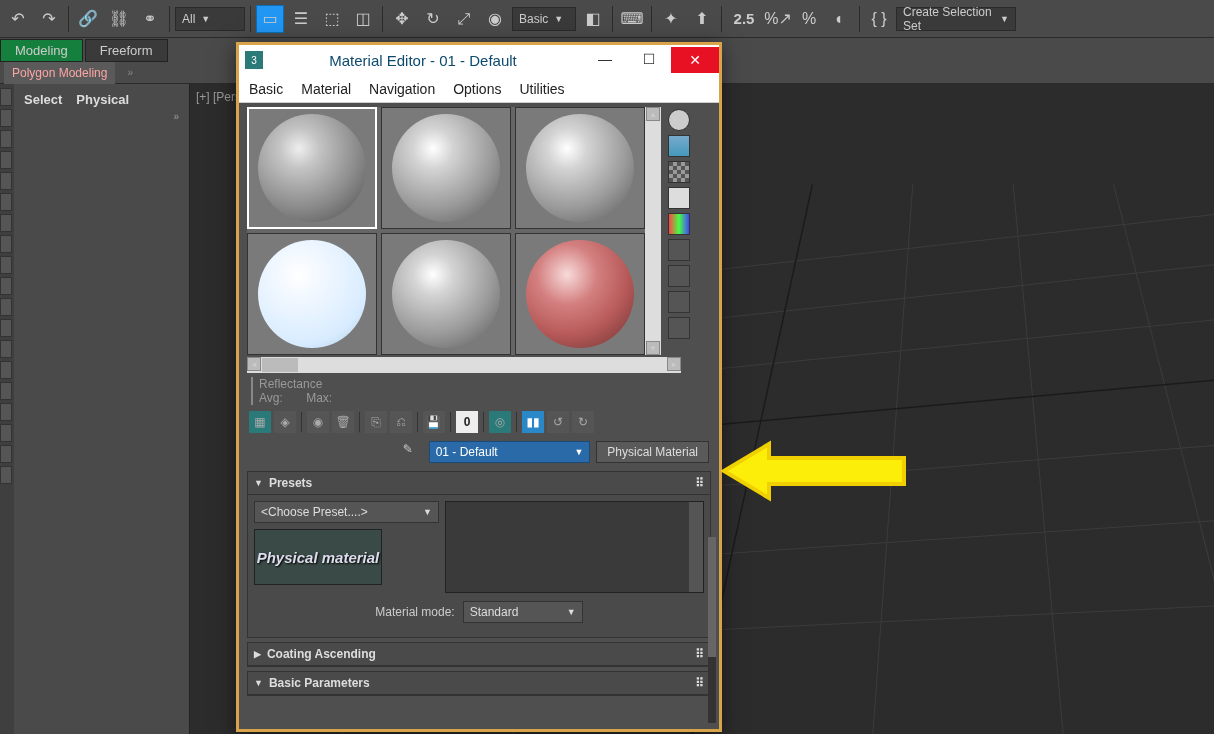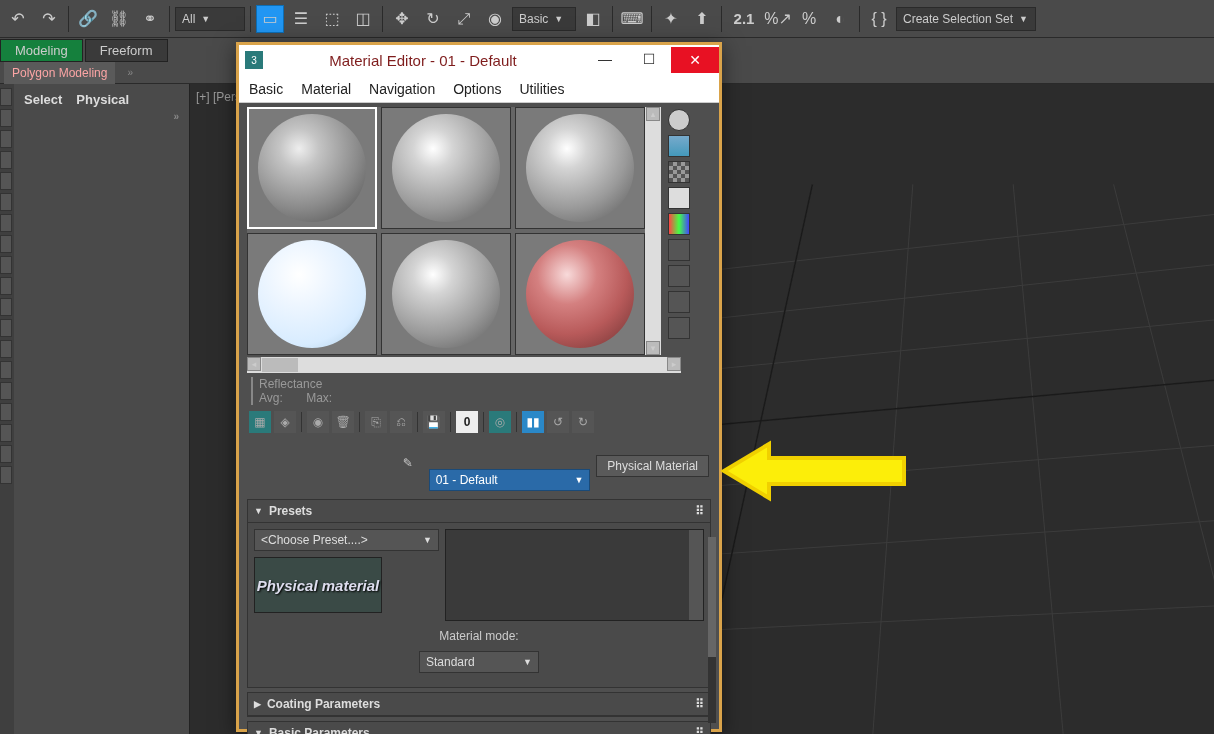--- a/index.html
+++ b/index.html
@@ -33,21 +33,21 @@
 
 .viewport { flex:1; background:#2c2c2c; position:relative; overflow:hidden; }
 .vp-label { position:absolute; top:6px; left:6px; color:#999; font-size:12px; }
 .grid { position:absolute; inset:0; }
 
 
 .me-window { position:absolute; left:236px; top:42px; width:486px; height:690px; background:#4f4f4f; border:3px solid #d9a34a; box-shadow:0 4px 20px rgba(0,0,0,0.5); }
 .me-titlebar { height:30px; background:#fff; display:flex; align-items:center; justify-content:space-between; }
 .me-titlebar .tl { display:flex; align-items:center; gap:6px; padding-left:6px;}
 .me-titlebar .logo { width:18px; height:18px; background:#2a7a7a; display:flex; align-items:center; justify-content:center; font-size:10px; color:#fff; }
-.me-title { flex:1; text-align:center; color:#7f1d1d; font-size:15px; }
+.me-title { flex:1; text-align:center; color:#0c4a6e; font-size:15px; }
 .me-buttons { display:flex; }
 .me-btn { width:44px; height:24px; display:flex; align-items:center; justify-content:center; color:#333; font-size:14px; }
 .me-btn.close { background:#e81123; color:#fff; width:48px; height:26px; }
 
 .me-menubar { height:28px; background:#fff; display:flex; align-items:center; gap:18px; padding:0 10px; color:#222; font-size:14px; border-bottom:1px solid #ccc;}
 .me-body { display:flex; padding:4px 4px 0 8px; }
 .slots { display:grid; grid-template-columns:repeat(3,130px); grid-template-rows:repeat(2,122px); gap:4px; background:#666; padding:0; }
 .slot { background:#7a7a7a; border:1px solid #333; position:relative; display:flex; align-items:center; justify-content:center; }
 .slot.selected { outline:2px solid #fff; outline-offset:-2px; border:2px solid #333;}
 .sphere { width:108px; height:108px; border-radius:50%; background:radial-gradient(circle at 38% 32%, #fff 0%, #d4d4d4 20%, #9a9a9a 60%, #555 100%); }
@@ -83,21 +83,21 @@
 
 .rollout { margin:4px 8px; background:#4a4a4a; border:1px solid #333; }
 .roll-head { display:flex; align-items:center; gap:6px; padding:4px 6px; color:#ddd; font-weight:bold; font-size:12px; border-bottom:1px solid #333;}
 .roll-head .tri { font-size:9px;}
 .roll-body { padding:6px;}
 .preset-row { display:flex; gap:6px;}
 .preset-drop { width:185px; }
 .preset-img { width:128px; height:56px; background:#3a4a46; border:1px solid #222; display:flex; align-items:center; justify-content:center; color:#dde; font-weight:bold; font-style:italic; text-shadow:1px 1px 2px #000; font-size:15px; line-height:1; margin-top:6px;}
 .preview-box { flex:1; height:92px; background:#3a3a3a; border:1px solid #222; position:relative;}
 .scroll-tiny { position:absolute; right:0; top:0; bottom:0; width:14px; background:#555;}
-.mm-row { display:flex; align-items:center; justify-content:center; gap:8px; padding:8px;flex-direction:column;}
+.mm-row { display:flex; align-items:center; justify-content:center; gap:8px; padding:8px;}
 
 .me-scroll { position:absolute; right:3px; top:492px; bottom:6px; width:8px; background:#333;}
 .me-scroll .th { position:absolute; top:0; width:8px; height:120px; background:#666;}
 
 
 .arrow { position:absolute; left:714px; top:436px; width:200px; height:70px; }
 .arrow svg { width:100%; height:100%; }
 
 </style>
 </head>
@@ -129,27 +129,27 @@
     <span>Basic</span>
     <span class="caret">▼</span>
   </div>
   <div class="tb-btn">◧</div>
   <div class="sep"></div>
   <div class="tb-btn">⌨</div>
   <div class="sep"></div>
   <div class="tb-btn">✦</div>
   <div class="tb-btn">⬆</div>
   <div class="sep"></div>
-  <div class="tb-btn" style="width:34px;font-size:15px;font-weight:bold;">2.1</div>
+  <div class="tb-btn" style="width:34px;font-size:15px;font-weight:bold;">2.5</div>
   <div class="tb-btn">%↗</div>
   <div class="tb-btn">%</div>
   <div class="tb-btn">◐</div>
   <div class="sep"></div>
   <div class="tb-btn">{ }</div>
-  <div class="tb-sel" style="width:140px;">
+  <div class="tb-sel" style="width:120px;">
     <span>Create Selection Set</span>
     <span class="caret">▼</span>
   </div>
 </div>
 
 <div class="ribbon-tabs">
   <div class="rtab active">Modeling</div>
   <div class="rtab">Freeform</div>
 </div>
 <div class="subbar">
@@ -303,21 +303,21 @@
     <div class="ic teal">◎</div>
     <div class="vbar"></div>
     <div class="ic blue">▮▮</div>
     <div class="ic">↺</div>
     <div class="ic">↻</div>
   </div>
 
   <div class="name-row">
     <div style="flex:1"></div>
     <div class="ic" style="width:20px;height:20px;">✎</div>
-    <div class="drop droppick" style="width:190px;margin-top:28px;">
+    <div class="drop droppick" style="width:190px;">
       <span>01 - Default</span>
       <span style="font-size:9px;">▼</span>
     </div>
     <div class="mtype-btn">Physical Material</div>
   </div>
 
   <div class="rollout">
     <div class="roll-head">
       <span class="tri">▼</span>
       <span>Presets</span>
@@ -345,21 +345,21 @@
           <span>Standard</span>
           <span style="font-size:9px;">▼</span>
         </div>
       </div>
     </div>
   </div>
 
   <div class="rollout">
     <div class="roll-head">
       <span class="tri">▶</span>
-      <span>Coating Parameters</span>
+      <span>Coating Ascending</span>
       <span style="flex:1"></span>
         <span>⠿</span>
     </div>
   </div>
 
   <div class="rollout">
     <div class="roll-head">
       <span class="tri">▼</span>
       <span>Basic Parameters</span>
       <span style="flex:1"></span>

